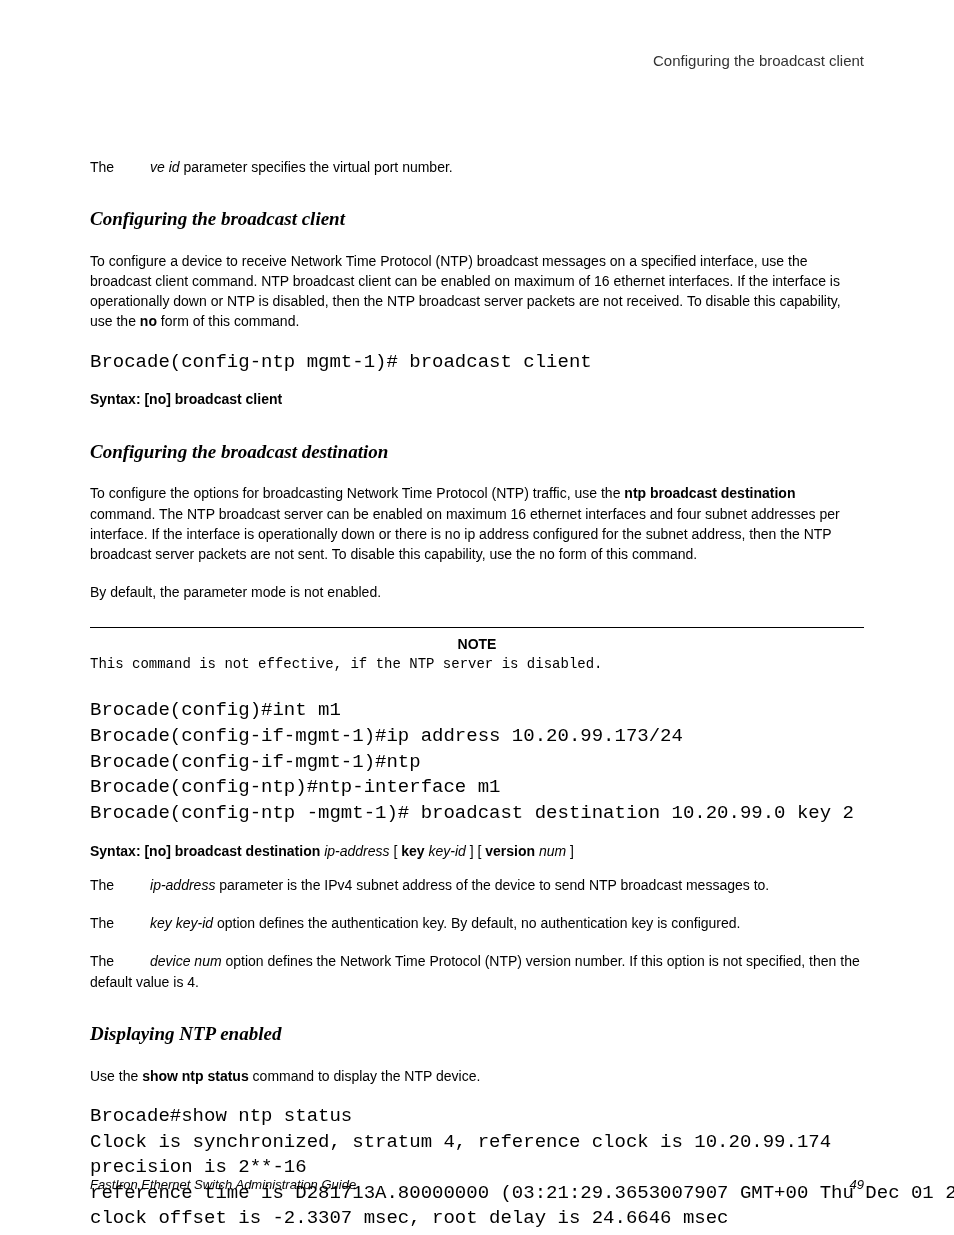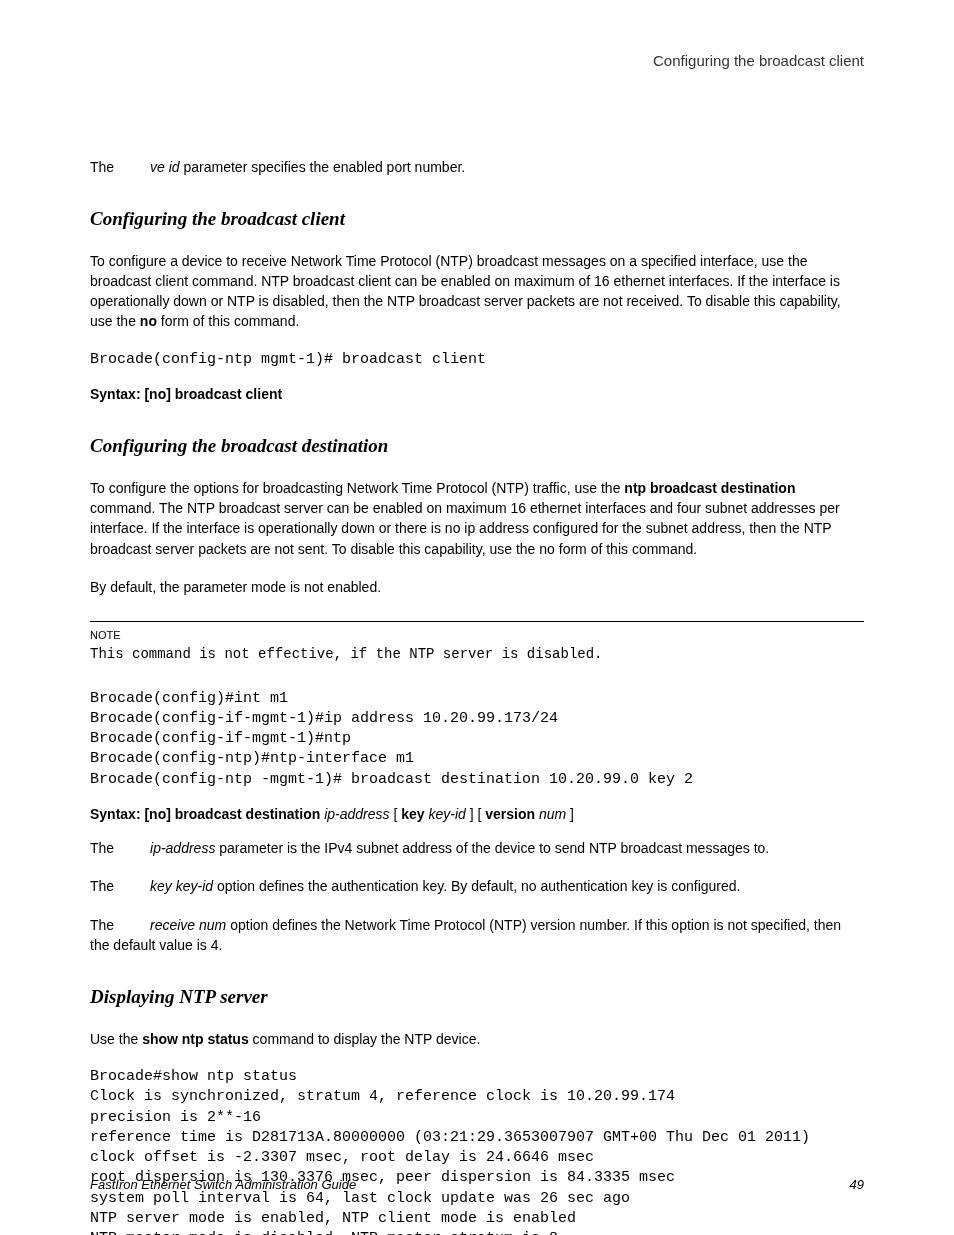--- a/index.html
+++ b/index.html
@@ -29,40 +29,41 @@
       font-family: Georgia, 'Times New Roman', serif;
       font-style: italic;
       font-weight: bold;
       font-size: 19px;
       color: #000;
       margin-top: 28px;
       margin-bottom: 18px;
     }
     .code-block {
       font-family: 'Courier New', Courier, monospace;
-      font-size: 15px;
+      font-size: 19px;
       line-height: 1.35;
       margin-bottom: 14px;
       white-space: pre;
       color: #000;
     }
     .syntax-line {
       margin-bottom: 14px;
     }
     .syntax-line em { font-style: italic; }
     .syntax-line strong { font-weight: bold; }
     hr.note-rule {
       border: none;
       border-top: 1.5px solid #000;
       margin-top: 24px;
       margin-bottom: 6px;
     }
     .note-label {
-      font-weight: normal;
-      font-size: 11px;
+      font-weight: bold;
+      font-size: 14px;
+      text-align: center;
     }
     .note-body {
       margin-bottom: 24px;
       font-family: Liberation Mono, monospace;
     }
     .footer {
       position: absolute;
       bottom: 40px;
       left: 90px;
       right: 90px;
@@ -75,21 +76,21 @@
       justify-content: space-between;
     }
     .footer .pnum { font-style: italic; }
   </style>
 </head>
 <body>
 
 <div class="header-title">Configuring the broadcast client</div>
 
 <p class="body-text">
-  <span>The </span><em>ve id</em><span> parameter specifies the enabled port number.</span>
+  <span>The </span><em>ve id</em><span> parameter specifies the virtual port number.</span>
 </p>
 
 <h2>Configuring the broadcast client</h2>
 
 <p class="body-text">
   <span>To configure a device to receive Network Time Protocol (NTP) broadcast messages on a specified interface, use the broadcast client command. NTP broadcast client can be enabled on maximum of 16 ethernet interfaces. If the interface is operationally down or NTP is disabled, then the NTP broadcast server packets are not received. To disable this capability, use the </span><strong>no</strong><span> form of this command.</span>
 </p>
 
 <div class="code-block">Brocade(config-ntp mgmt-1)# broadcast client</div>
 
@@ -123,24 +124,24 @@
 
 <p class="body-text">
   <span>The </span><em>ip-address</em><span> parameter is the IPv4 subnet address of the device to send NTP broadcast messages to.</span>
 </p>
 
 <p class="body-text">
   <span>The </span><em>key key-id</em><span> option defines the authentication key. By default, no authentication key is configured.</span>
 </p>
 
 <p class="body-text">
-  <span>The </span><em>receive num</em><span> option defines the Network Time Protocol (NTP) version number. If this option is not specified, then the default value is 4.</span>
+  <span>The </span><em>device num</em><span> option defines the Network Time Protocol (NTP) version number. If this option is not specified, then the default value is 4.</span>
 </p>
 
-<h2>Displaying NTP server</h2>
+<h2>Displaying NTP enabled</h2>
 
 <p class="body-text">
   <span>Use the </span><strong>show ntp status</strong><span> command to display the NTP device.</span>
 </p>
 
 <div class="code-block">Brocade#show ntp status
 Clock is synchronized, stratum 4, reference clock is 10.20.99.174
 precision is 2**-16
 reference time is D281713A.80000000 (03:21:29.3653007907 GMT+00 Thu Dec 01 2011)
 clock offset is -2.3307 msec, root delay is 24.6646 msec

